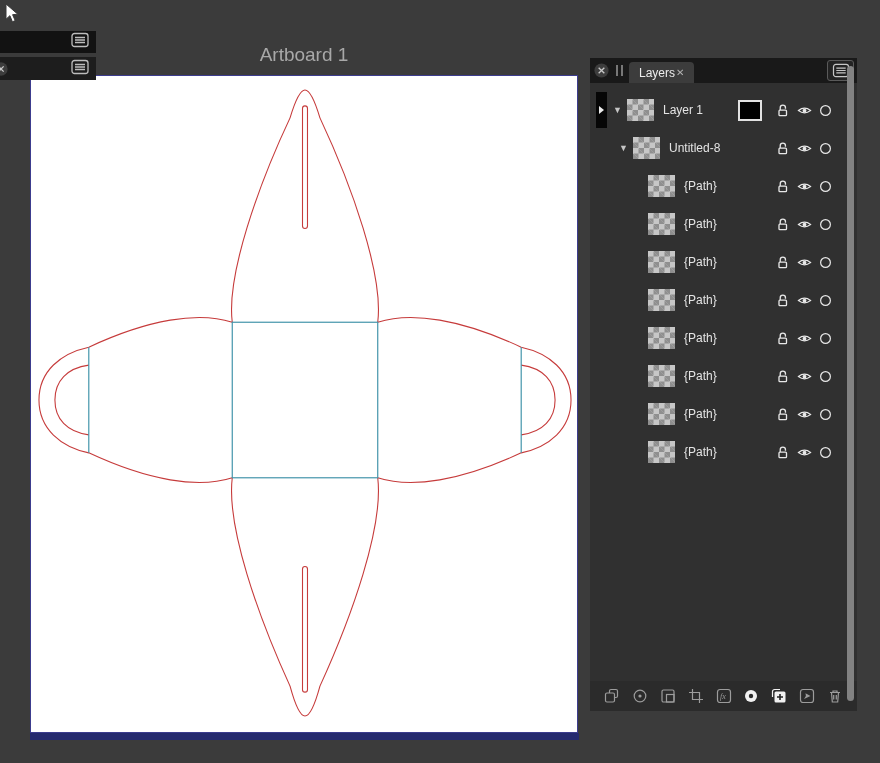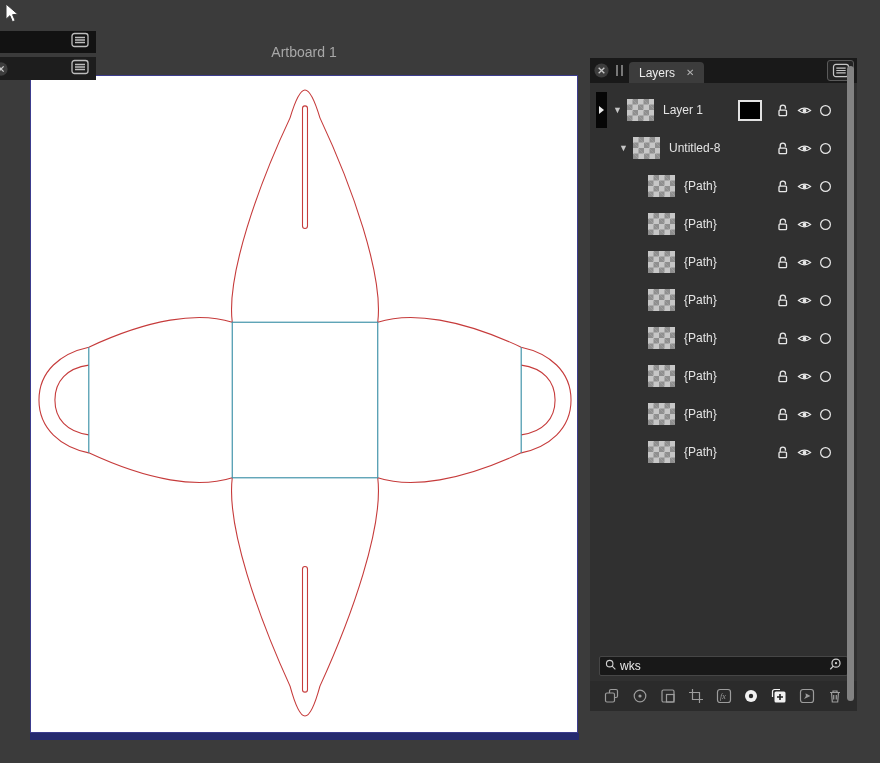--- a/index.html
+++ b/index.html
@@ -14,39 +14,39 @@
   .cursor { position:absolute; left:5px; top:3px; z-index:60; }
 
   
   .mini-tab { position:absolute; left:0; width:96px; display:flex; align-items:center; color:#bdbdbd; z-index:10; }
   #mini-tab-1 { top:31px; height:22px; background:#121212; justify-content:flex-end; padding-right:6px; }
   #mini-tab-2 { top:57px; height:23px; background:#1d1d1d; justify-content:space-between; padding-right:6px; }
   #mini-tab-2 .half-close { margin-left:-7px; display:flex; }
 
   
   .artboard-label { position:absolute; left:30px; top:44px; width:548px; text-align:center;
-    font-size:14px; color:#a8a8a8; }
+    font-size:19px; color:#a8a8a8; }
 
   
   .canvas { position:absolute; left:30px; top:75px; width:548px; height:658px;
     background:#ffffff; border:1px solid var(--canvas-border,#3c3c8e); z-index:4; }
   .canvas-strip { position:absolute; left:30px; top:733px; width:549px; height:7px;
     background:var(--canvas-strip,#252a6e); }
   .dieline { display:block; width:100%; height:100%; }
 
   
   .panel { position:absolute; left:590px; top:58px; width:267px; height:653px;
     background:#303030; display:flex; flex-direction:column; z-index:5; }
 
   .phead { height:25px; background:#191919; display:flex; align-items:flex-end; padding:0 3px; flex:none; }
   .phead .hicon { align-self:center; display:flex; }
   .grip { display:flex; gap:3px; margin:0 6px; align-self:center; }
   .grip i { width:2px; height:11px; background:#787878; }
   .ptab { background:#3c3c3c; border-radius:4px 4px 0 0; height:21px; display:flex;
-    align-items:center; padding:0 10px; gap:11px; }
+    align-items:center; padding:0 10px; gap:1px; }
   .ptab .lbl { font-size:12px; color:#ededed; }
   .ptab .x { font-size:10px; color:#b3b3b3; line-height:1; }
   .menu-btn { margin-left:auto; align-self:center; width:27px; height:21px;
     border:1px solid #5a5a5a; border-radius:3px; background:#232323;
     display:flex; align-items:center; justify-content:center; color:#c6c6c6; padding:0; }
 
   .pbody { flex:1; position:relative; padding-top:8px; overflow:hidden; }
   .scrollbar { position:absolute; right:3px; top:8px; bottom:10px; width:7px;
     background:#828282; border-radius:4px; }
 
@@ -392,38 +392,20 @@
           <span class="ricon">
             <svg width="15" height="15" viewBox="0 0 16 16">
               <circle cx="8" cy="8" r="5.2" fill="none" stroke="currentColor" stroke-width="1.3"></circle>
             </svg>
           </span>
         </span>
       </div>
     </div>
   <div class="scrollbar"></div>
 
-  <div class="psearch">
-    <div class="sfield">
-      <span class="hicon">
-        <svg width="13" height="13" viewBox="0 0 16 16">
-          <circle cx="7" cy="7" r="4" fill="none" stroke="currentColor" stroke-width="1.4"></circle>
-          <path d="M10 10 L14 14" stroke="currentColor" stroke-width="1.4"></path>
-        </svg>
-      </span>
-      <input type="text" value="wks" style="">
-      <span class="hicon">
-        <svg width="14" height="14" viewBox="0 0 16 16">
-          <circle cx="8" cy="7" r="4.6" fill="none" stroke="currentColor" stroke-width="1.4"></circle>
-          <path d="M4.8 10.5 L1.5 14" stroke="currentColor" stroke-width="1.4"></path>
-          <circle cx="8" cy="7" r="1.3" fill="currentColor"></circle>
-        </svg>
-      </span>
-    </div>
-  </div>
 
   <div class="ptoolbar">
 
   <button class="tbtn">
         <svg width="16" height="16" viewBox="0 0 16 16">
           <rect x="1.5" y="5" width="9" height="9" rx="1.5" fill="none" stroke="currentColor" stroke-width="1.2"></rect>
           <path d="M5.5 5 V3 a1.5 1.5 0 0 1 1.5 -1.5 h5 a1.5 1.5 0 0 1 1.5 1.5 v5 a1.5 1.5 0 0 1 -1.5 1.5 h-2" fill="none" stroke="currentColor" stroke-width="1.2"></path>
         </svg>
       </button>
       <button class="tbtn">

